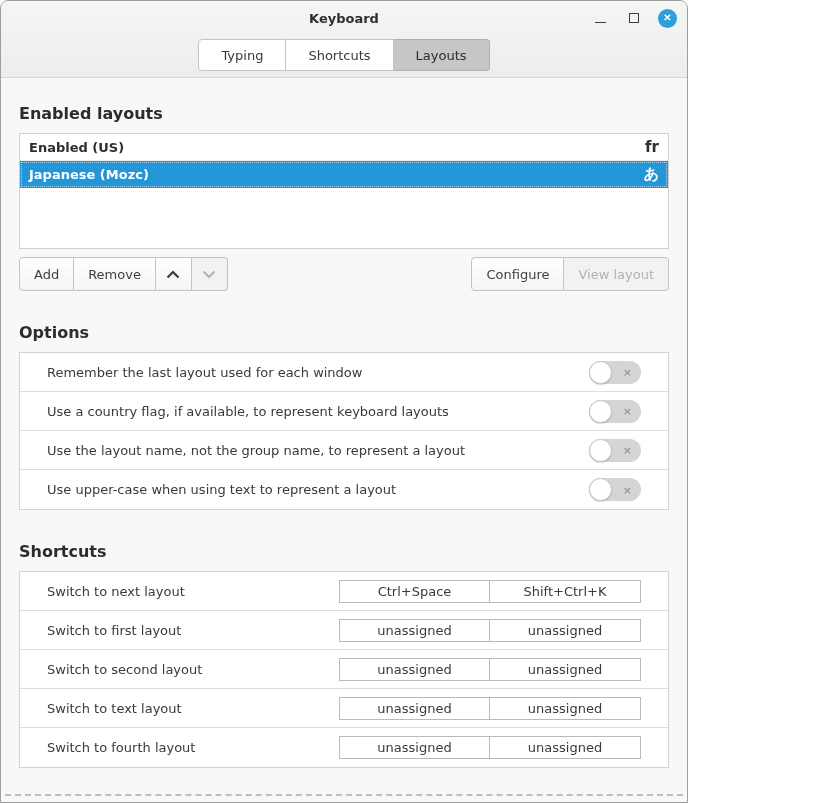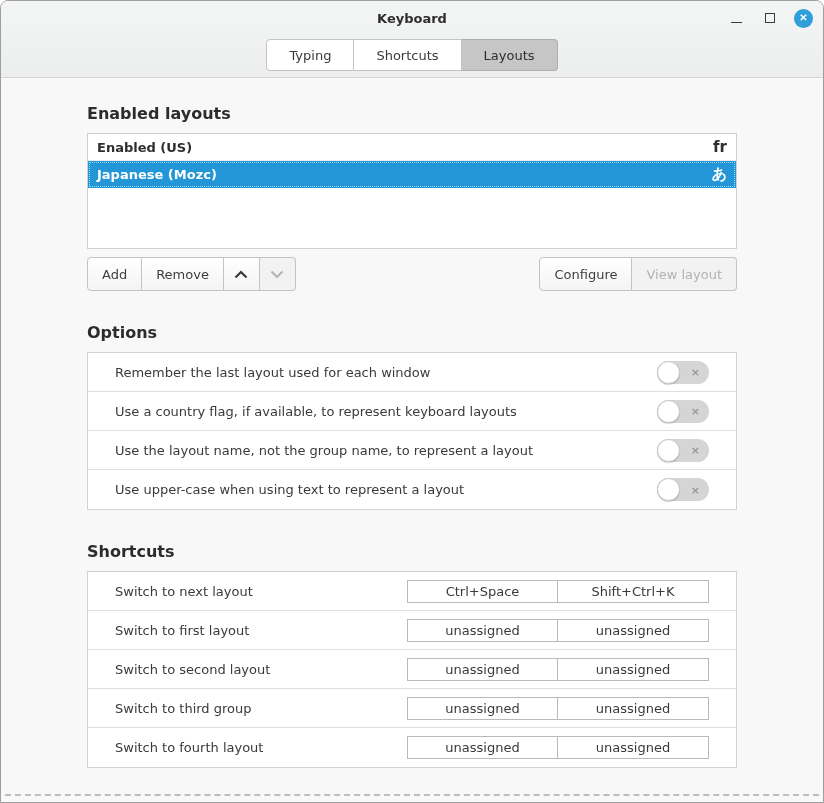--- a/index.html
+++ b/index.html
@@ -4,21 +4,21 @@
 <style>
   * { box-sizing: border-box; margin: 0; padding: 0; }
   html, body { width: 824px; height: 803px; }
   body {
     font-family: "DejaVu Sans", "Liberation Sans", sans-serif;
     font-size: 13px;
     color: #3a3a3a;
     background: #ffffff;
   }
   .window {
-    width: 824px; height: 803px;
+    width: 688px; height: 803px;
     border: 1px solid #9e9e9e;
     border-radius: 8px 8px 0 0;
     overflow: hidden;
     display: flex; flex-direction: column;
     background: #f8f8f8;
     position: relative;
   }
   
   .header {
     background: linear-gradient(#f4f5f5, #eceded);
@@ -295,21 +295,21 @@
           </div>
         </div>
         <div class="sc-row">
           <span class="sc-label">Switch to second layout</span>
           <div class="kb-group">
             <button class="kb-btn">unassigned</button>
             <button class="kb-btn">unassigned</button>
           </div>
         </div>
         <div class="sc-row">
-          <span class="sc-label">Switch to third group</span>
+          <span class="sc-label">Switch to text layout</span>
           <div class="kb-group">
             <button class="kb-btn">unassigned</button>
             <button class="kb-btn">unassigned</button>
           </div>
         </div>
         <div class="sc-row">
           <span class="sc-label">Switch to fourth layout</span>
           <div class="kb-group">
             <button class="kb-btn">unassigned</button>
             <button class="kb-btn">unassigned</button>

